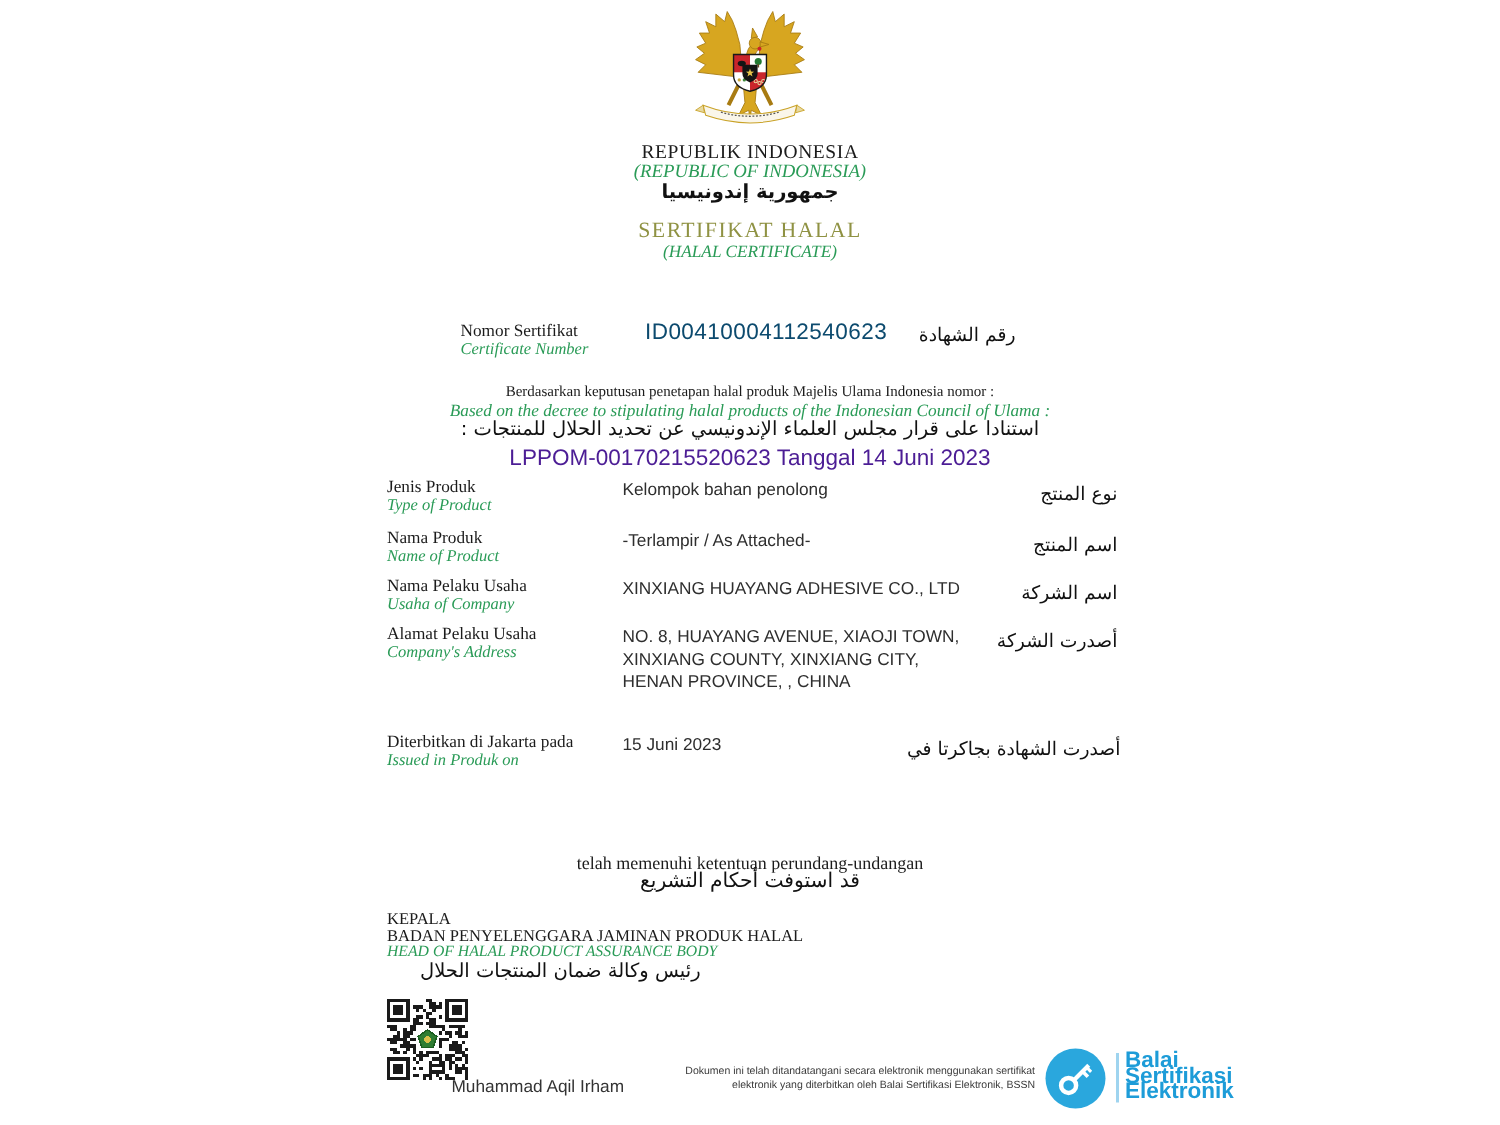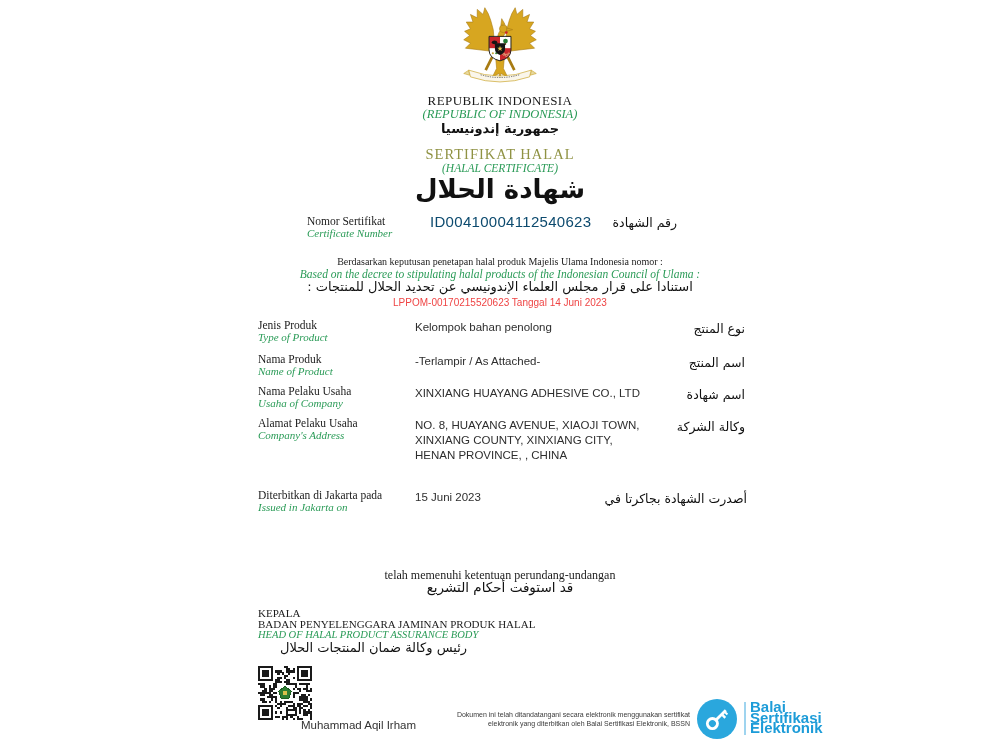--- a/index.html
+++ b/index.html
@@ -26,21 +26,21 @@
   .title-ar   { font-size:26px; font-weight:bold; }
 
   .lbl-id { font-size:11.5px; line-height:11.5px; }
   .lbl-en { font-size:11px;  line-height:11.5px; }
   .val    { font-size:11.5px; line-height:15px; }
   .ar-lbl { font-size:12.5px; }
 
   .decree-id  { font-size:10px; }
   .decree-en  { font-size:11.5px; }
   .decree-ar  { font-size:13px; }
-  .decree-num { font-size:10px; color:#ef4444; }
+  .decree-num { font-size:15px; color:#4c1d95; }
 
   .certnum-val { font-size:15px; letter-spacing:.3px; color:#0c4a6e; }
 
   .comp-id { font-size:12px; }
   .comp-en { font-size:11.5px; }
   .comp-ar { font-size:13.5px; }
 
   .kepala-line { font-size:11px; line-height:10.5px; }
   .kepala-en   { font-size:10.5px; }
   .kepala-ar   { font-size:13px; }
@@ -117,21 +117,20 @@
       <path d="M22,81.5 Q45,88 68,81.5" fill="none" stroke="#555" stroke-width="1" stroke-dasharray="1.5,1.3"></path>
     </svg>
   </div>
 
   <div class="abs ctr serif country-id" style="top:93px;">REPUBLIK INDONESIA</div>
   <div class="abs ctr green-it country-en" style="top:107px;">(REPUBLIC OF INDONESIA)</div>
   <div class="abs ctr ar country-ar" style="top:121px;font-weight:bold;" dir="rtl">جمهورية إندونيسيا</div>
 
   <div class="abs ctr green-it title-en" style="top:162px;">(HALAL CERTIFICATE)</div>
   <div class="abs ctr serif title-id" style="top:146px;">SERTIFIKAT HALAL</div>
-  <div class="abs ctr ar title-ar" style="top:174px;" dir="rtl">شهادة الحلال</div>
 
   <div class="abs" style="left:307px; top:216px;">
     <div class="serif lbl-id">Nomor Sertifikat</div>
     <div class="green-it lbl-en">Certificate Number</div>
   </div>
   <div class="abs sans certnum-val" style="left:430px; top:213px;">ID00410004112540623</div>
   <div class="abs ar ar-lbl" style="right:323px; top:215px;" dir="rtl">رقم الشهادة</div>
 
   <div class="abs ctr serif decree-id" style="top:256px;">Berdasarkan keputusan penetapan halal produk Majelis Ulama Indonesia nomor :</div>
   <div class="abs ctr green-it decree-en" style="top:268px;">Based on the decree to stipulating halal products of the Indonesian Council of Ulama :</div>
@@ -155,36 +154,36 @@
     <div class="abs sans val" style="left:415px; top:354px; width:240px;">-Terlampir / As Attached-</div>
     <div class="abs ar ar-lbl" style="right:255px; top:355px;" dir="rtl">اسم المنتج</div>
   </div>
 
   <div>
     <div class="abs" style="left:258px; top:386px;">
       <div class="serif lbl-id">Nama Pelaku Usaha</div>
       <div class="green-it lbl-en">Usaha of Company</div>
     </div>
     <div class="abs sans val" style="left:415px; top:386px; width:260px;">XINXIANG HUAYANG ADHESIVE CO., LTD</div>
-    <div class="abs ar ar-lbl" style="right:255px; top:387px;" dir="rtl">اسم شهادة</div>
+    <div class="abs ar ar-lbl" style="right:255px; top:387px;" dir="rtl">اسم الشركة</div>
   </div>
 
   <div>
     <div class="abs" style="left:258px; top:418px;">
       <div class="serif lbl-id">Alamat Pelaku Usaha</div>
       <div class="green-it lbl-en">Company's Address</div>
     </div>
     <div class="abs sans val" style="left:415px; top:418px; width:232px;">NO. 8, HUAYANG AVENUE, XIAOJI TOWN, XINXIANG COUNTY, XINXIANG CITY, HENAN PROVINCE, , CHINA</div>
-    <div class="abs ar ar-lbl" style="right:255px; top:419px;" dir="rtl">وكالة الشركة</div>
+    <div class="abs ar ar-lbl" style="right:255px; top:419px;" dir="rtl">أصدرت الشركة</div>
   </div>
 
   <div>
     <div class="abs" style="left:258px; top:490px;">
       <div class="serif lbl-id">Diterbitkan di Jakarta pada</div>
-      <div class="green-it lbl-en">Issued in Jakarta  on</div>
+      <div class="green-it lbl-en">Issued in Produk  on</div>
     </div>
     <div class="abs sans val" style="left:415px; top:490px;">15 Juni 2023</div>
     <div class="abs ar ar-lbl" style="right:253px; top:491px;" dir="rtl">أصدرت الشهادة بجاكرتا في</div>
   </div>
 
   <div class="abs ctr serif comp-id" style="top:568px;">telah memenuhi ketentuan perundang-undangan</div>
   <div class="abs ctr ar comp-ar" style="top:579px;" dir="rtl">قد استوفت أحكام التشريع</div>
 
   <div class="abs serif kepala-line" style="left:258px; top:608px;">KEPALA</div>
   <div class="abs serif kepala-line" style="left:258px; top:619px;">BADAN PENYELENGGARA JAMINAN PRODUK HALAL</div>

